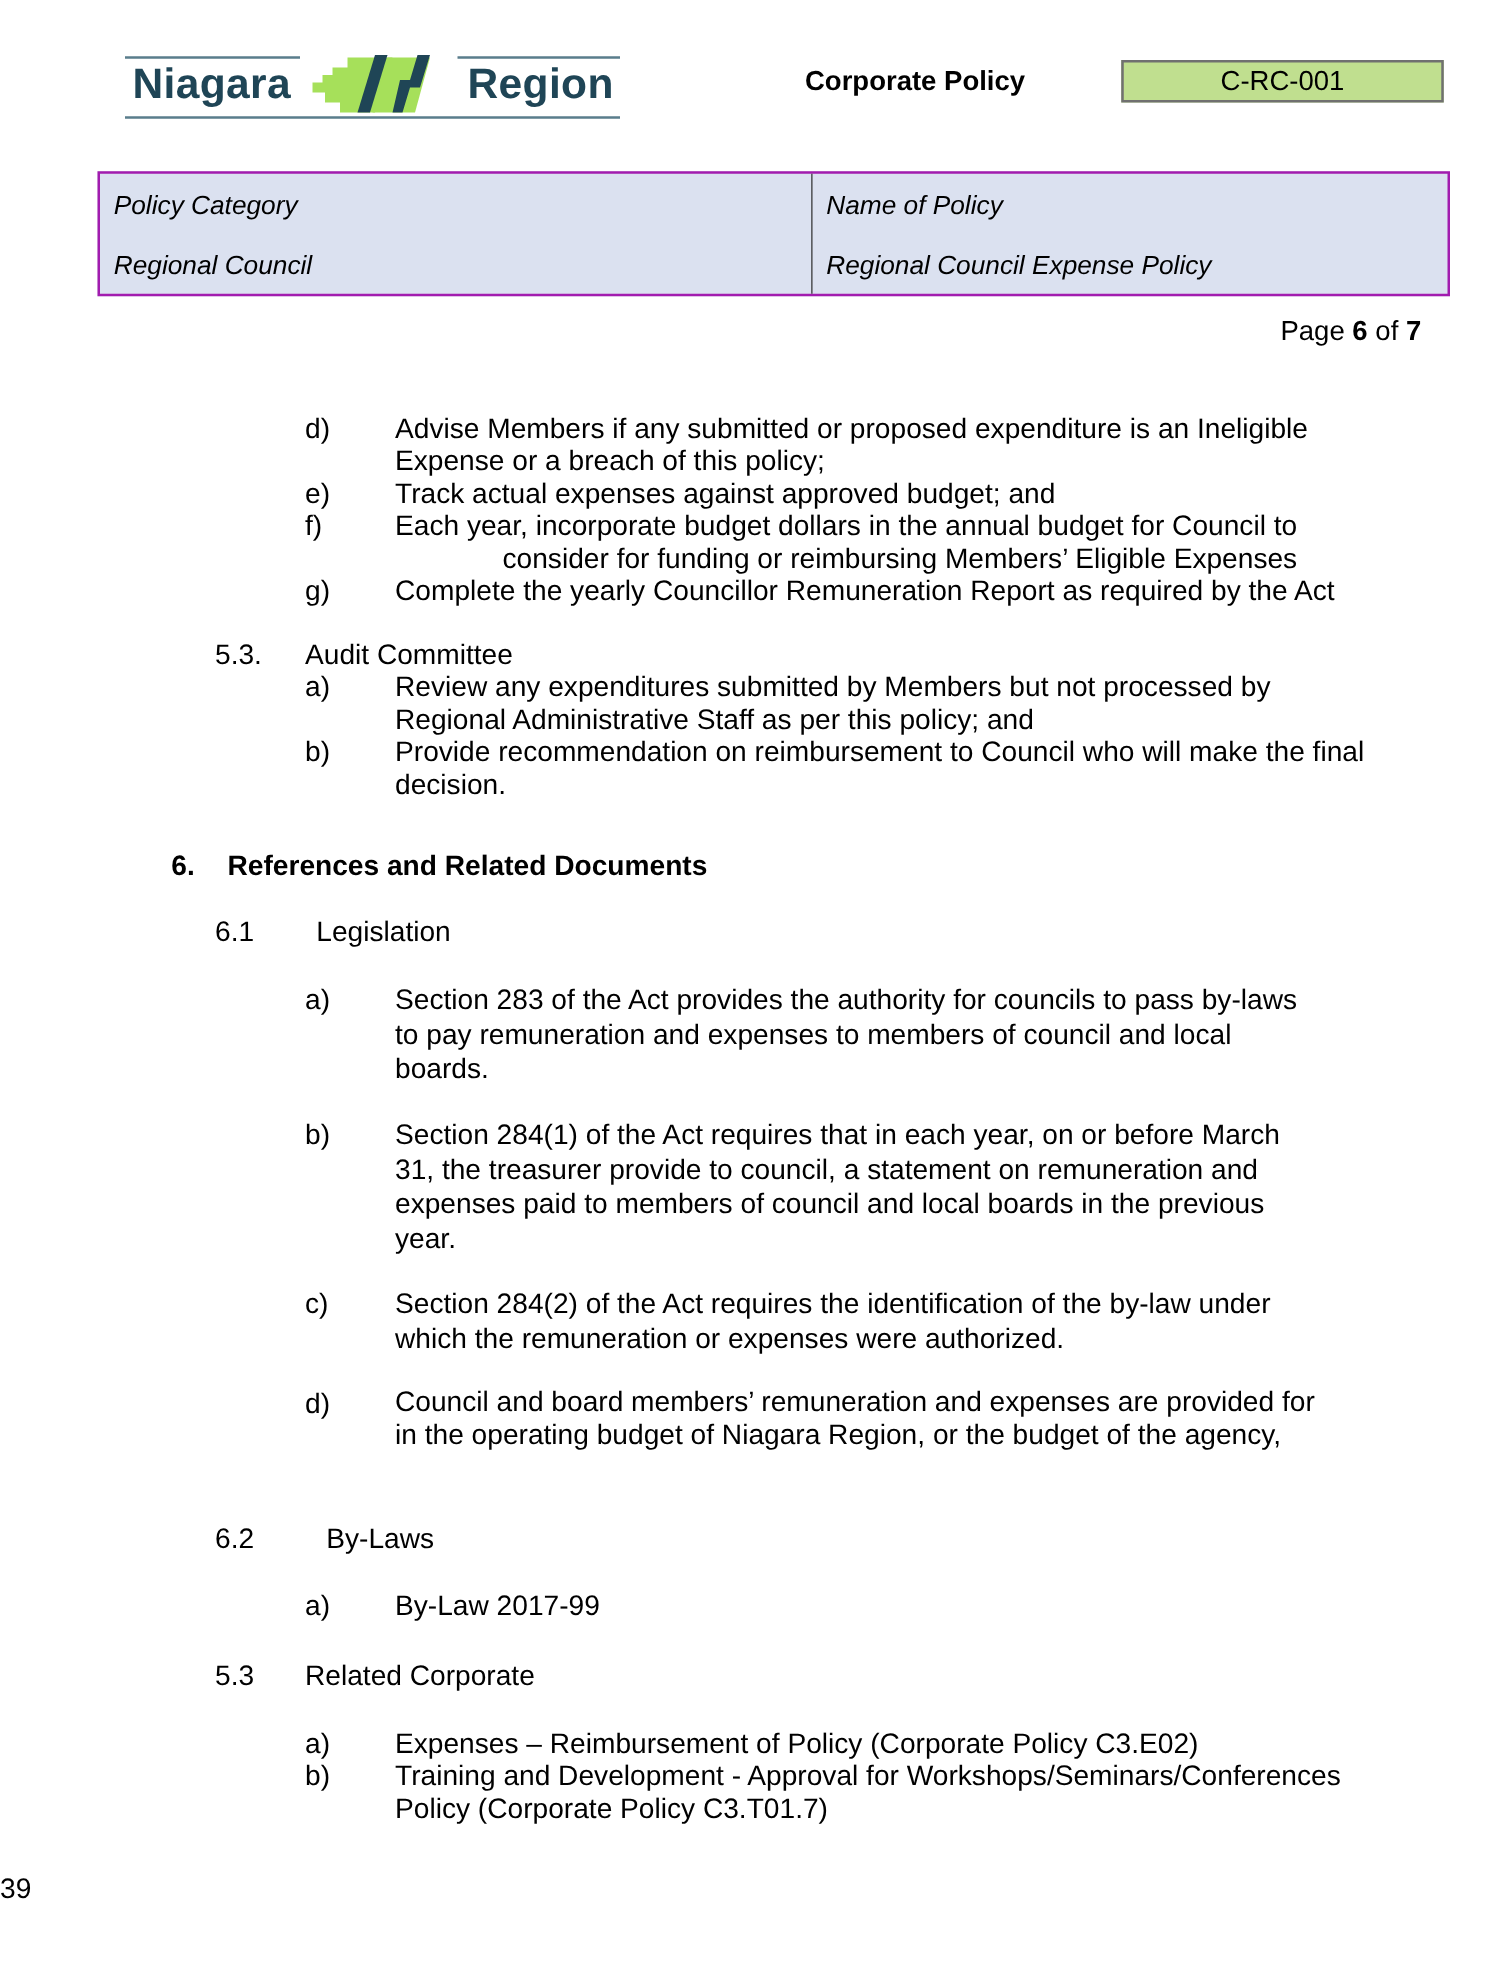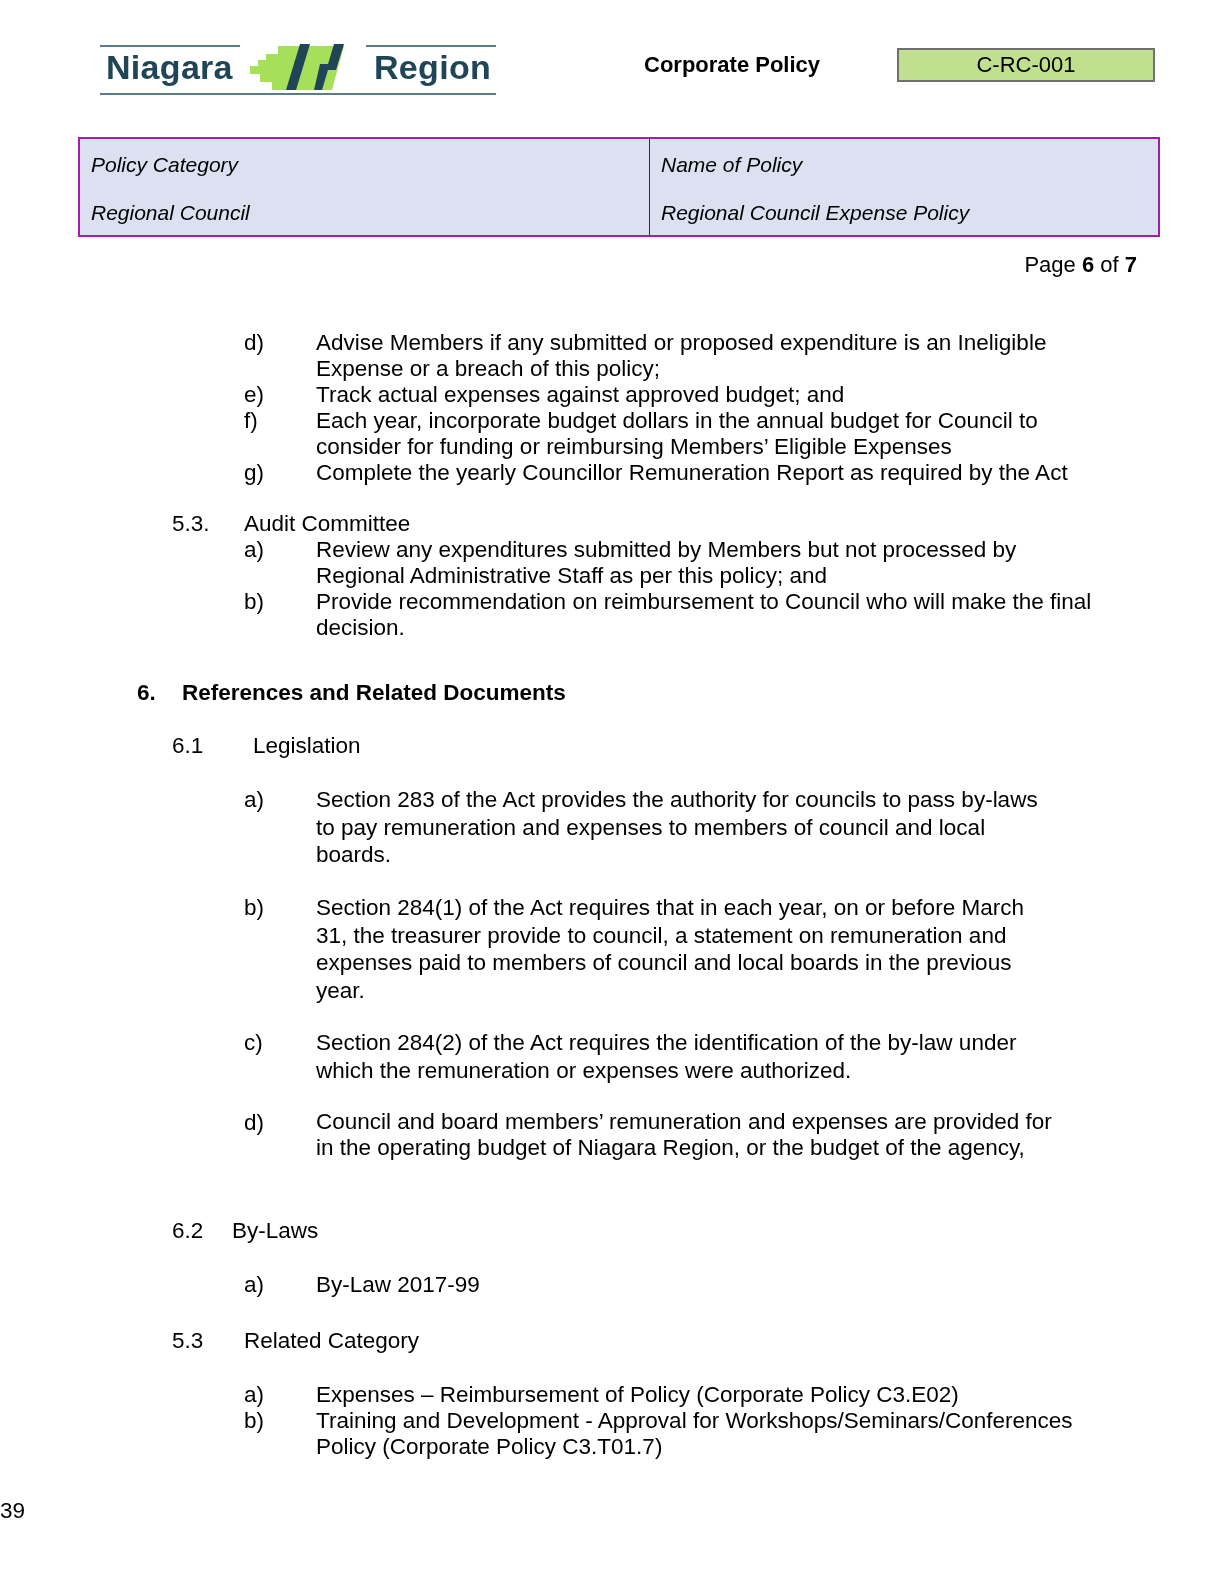--- a/index.html
+++ b/index.html
@@ -78,21 +78,21 @@
   <span class="marker" style="left:244px; top:330px;">d)</span>
   <div class="item-text" style="top:330px;">
     <div>Advise Members if any submitted or proposed expenditure is an Ineligible</div>
     <div>Expense or a breach of this policy;</div>
   </div>
   <span class="marker" style="left:244px; top:382px;">e)</span>
   <div class="item-text" style="top:382px;">
     <div>Track actual expenses against approved budget; and</div>
   </div>
   <span class="marker" style="left:244px; top:408px;">f)</span>
-  <div class="item-text" style="top:408px;">
+  <div class="item-text" style="top:408px;text-align:right;">
     <div>Each year, incorporate budget dollars in the annual budget for Council to</div>
     <div>consider for funding or reimbursing Members’ Eligible Expenses</div>
   </div>
   <span class="marker" style="left:244px; top:460px;">g)</span>
   <div class="item-text" style="top:460px;">
     <div>Complete the yearly Councillor Remuneration Report as required by the Act</div>
   </div>
 </div>
 
 <div>
@@ -140,30 +140,30 @@
 
   <span class="marker" style="left:244px; top:1110px;">d)</span>
   <div class="item-text" style="top:1109px;">
     <div>Council and board members’ remuneration and expenses are provided for</div>
     <div>in the operating budget of Niagara Region, or the budget of the agency,</div>
   </div>
 </div>
 
 <div>
   <span class="abs t" style="left:172px; top:1218px;">6.2</span>
-  <span class="abs t" style="left:232px; top:1218px;">By-Laws</span>
+  <span class="abs t" style="left:261px; top:1218px;">By-Laws</span>
   <span class="marker" style="left:244px; top:1272px;">a)</span>
   <div class="item-text" style="top:1272px;">
     <div>By-Law 2017-99</div>
   </div>
 </div>
 
 <div>
   <span class="abs t" style="left:172px; top:1328px;">5.3</span>
-  <span class="abs t" style="left:244px; top:1328px;">Related Category</span>
+  <span class="abs t" style="left:244px; top:1328px;">Related Corporate</span>
   <span class="marker" style="left:244px; top:1382px;">a)</span>
   <div class="item-text" style="top:1382px;">
     <div>Expenses – Reimbursement of Policy (Corporate Policy C3.E02)</div>
   </div>
   <span class="marker" style="left:244px; top:1408px;">b)</span>
   <div class="item-text" style="top:1408px;">
     <div>Training and Development - Approval for Workshops/Seminars/Conferences</div>
     <div>Policy (Corporate Policy C3.T01.7)</div>
   </div>
 </div>

